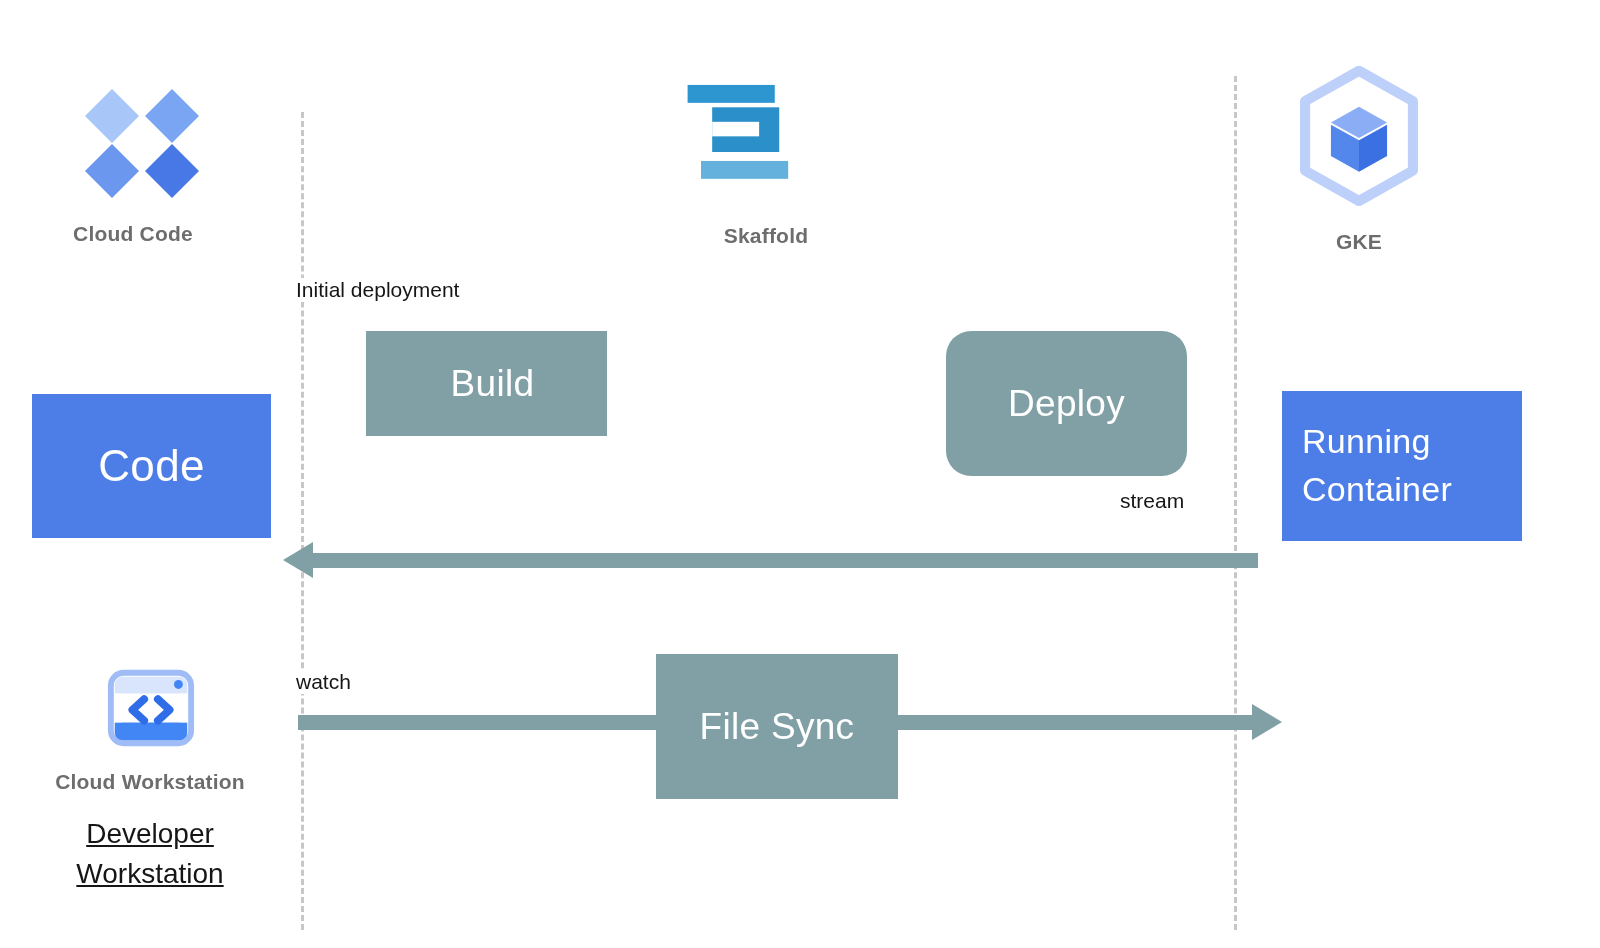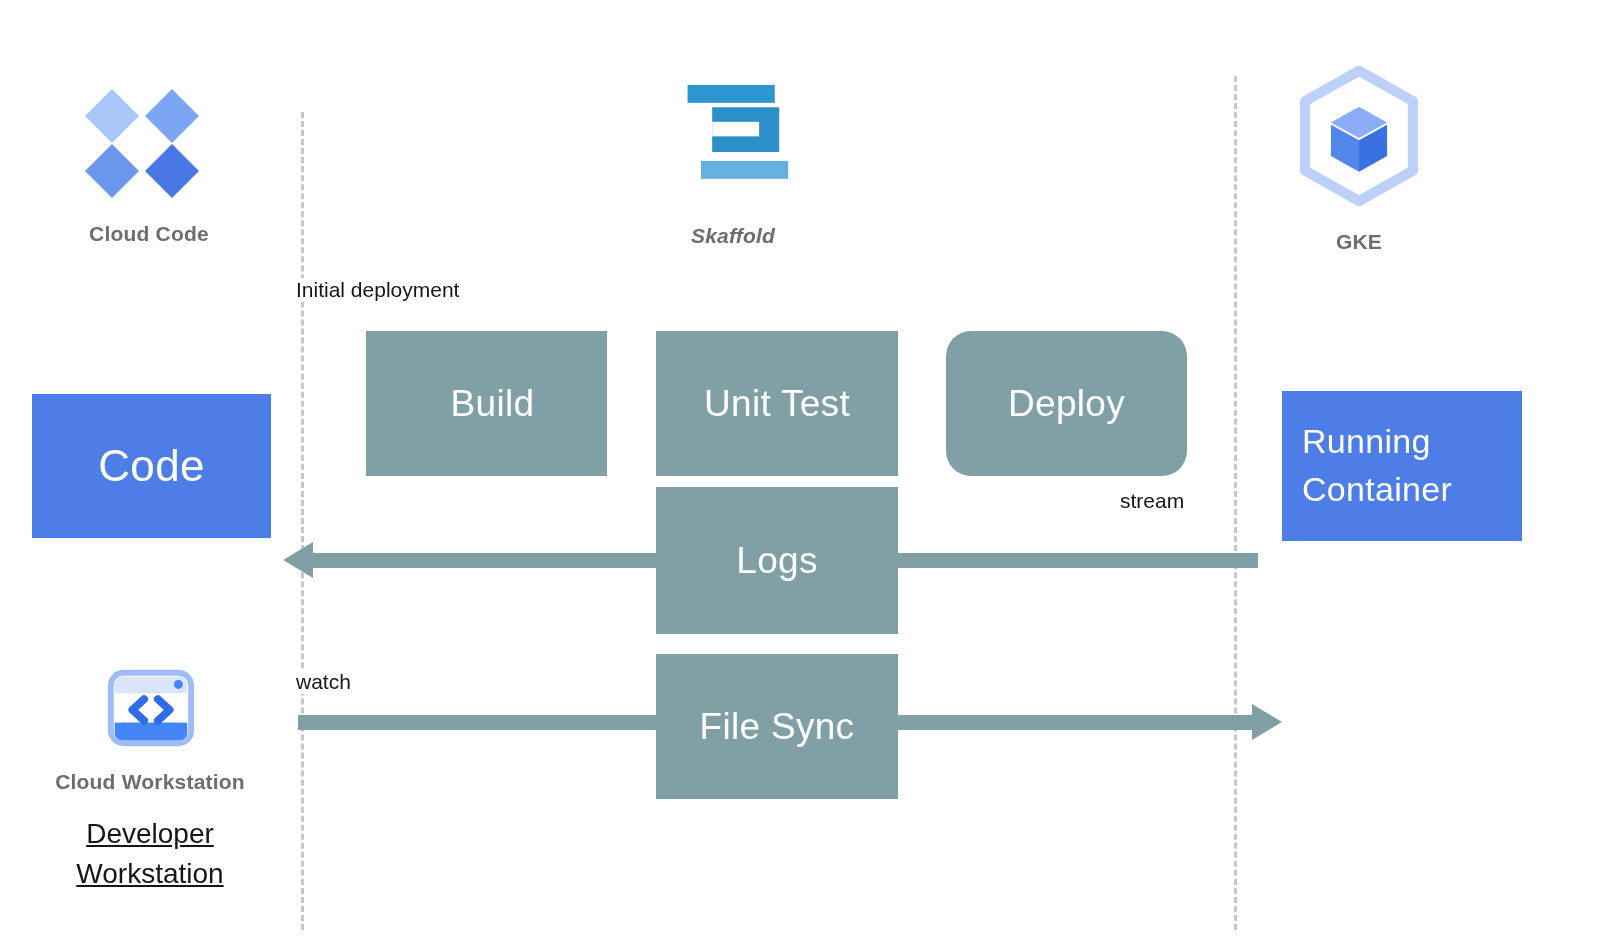--- a/index.html
+++ b/index.html
@@ -35,52 +35,50 @@
 
   <div class="abs dash-v" style="left:301px; top:112px; height:818px;"></div>
   <div class="abs dash-v" style="left:1234px; top:76px; height:854px;"></div>
 
   <svg class="abs" style="left:62px; top:86px;" width="160" height="115" viewBox="0 0 160 115">
     <polygon points="50,3 77,30 50,57 23,30" fill="#a9c6f8"></polygon>
     <polygon points="110,3 137,30 110,57 83,30" fill="#7aa5f3"></polygon>
     <polygon points="50,58 77,85 50,112 23,85" fill="#6c97ef"></polygon>
     <polygon points="110,58 137,85 110,112 83,85" fill="#4878e5"></polygon>
   </svg>
-  <div class="caption-gray" style="left:34px; top:222px; width:230px;text-align:center;">Cloud Code</div>
+  <div class="caption-gray" style="left:18px; top:222px; width:230px;text-align:center;">Cloud Code</div>
 
   <svg class="abs" style="left:683px; top:76px;" width="112" height="114" viewBox="0 0 100 102">
     <rect x="4" y="8" width="78" height="16" fill="#2d96d0"></rect>
     <rect x="26" y="28" width="60" height="40" fill="#2b90c9"></rect>
     <rect x="26" y="41" width="42" height="13" fill="#ffffff"></rect>
     <rect x="16" y="76" width="78" height="16" fill="#64b1de"></rect>
   </svg>
-  <div class="caption-gray" style="left:643px; top:224px; width:180px;font-style:italic;">Skaffold</div>
+  <div class="caption-gray" style="left:676px; top:224px; width:180px;">Skaffold</div>
 
   <svg class="abs" style="left:1297px; top:64px;" width="124" height="146" viewBox="0 0 110 130">
     <polygon points="55,6 103,33 103,95 55,122 7,95 7,33" fill="#ffffff" stroke="#bcd0fa" stroke-width="9" stroke-linejoin="round"></polygon>
     <polygon points="55,38 80,52 55,66 30,52" fill="#8aadf6"></polygon>
     <polygon points="55,68 80,54 80,82 55,96" fill="#3a70e2"></polygon>
     <polygon points="55,68 30,54 30,82 55,96" fill="#5487ec"></polygon>
   </svg>
   <div class="caption-gray" style="left:1300px; top:230px; width:118px;">GKE</div>
 
   <div class="label-black" style="left:296px; top:278px;">Initial deployment</div>
   <div class="label-black" style="left:1120px; top:489px; width:112px; text-align:left; padding:0;">stream</div>
   <div class="label-black" style="left:296px; top:670px;">watch</div>
 
-  <div class="flow-box teal" style="left:366px; top:331px; width:241px; height:145px;padding-left:12px;">Build</div>
-  <div class="flow-box teal" style="left:656px; top:331px; width:242px; height:145px;">Unit Test</div>
+  <div class="flow-box teal" style="left:366px; top:331px; width:241px; height:105px;padding-left:12px;">Build</div>
   <div class="flow-box teal" style="left:946px; top:331px; width:241px; height:145px;border-radius:25px;">Deploy</div>
 
   <div class="flow-box blue" style="left:32px; top:394px; width:239px; height:144px; font-size:44px;">Code</div>
   <div class="flow-box blue rc-text" style="left:1282px; top:391px; width:240px; height:150px;">Running Container</div>
 
   <div class="arrow-line" style="left:310px; top:553px; width:948px; height:15px;"></div>
   <div class="arrow-head left" style="left:283px; top:542px;"></div>
-  <div class="flow-box teal" style="left:656px; top:487px; width:242px; height:147px;">Logs</div>
 
   <div class="arrow-line" style="left:298px; top:715px; width:956px; height:15px;"></div>
   <div class="arrow-head right" style="left:1252px; top:704px;"></div>
   <div class="flow-box teal" style="left:656px; top:654px; width:242px; height:145px;">File Sync</div>
 
   <svg class="abs" style="left:104px; top:660px; z-index:3;" width="94" height="94" viewBox="0 0 96 96">
     <rect x="7" y="13" width="82" height="72" rx="13" fill="#ffffff" stroke="#9fbcf7" stroke-width="6"></rect>
     <rect x="11" y="17" width="74" height="17" rx="8" fill="#d8e5fc"></rect>
     <rect x="11" y="26" width="74" height="8" fill="#d8e5fc"></rect>
     <circle cx="76" cy="25" r="4.5" fill="#4285f4"></circle>

